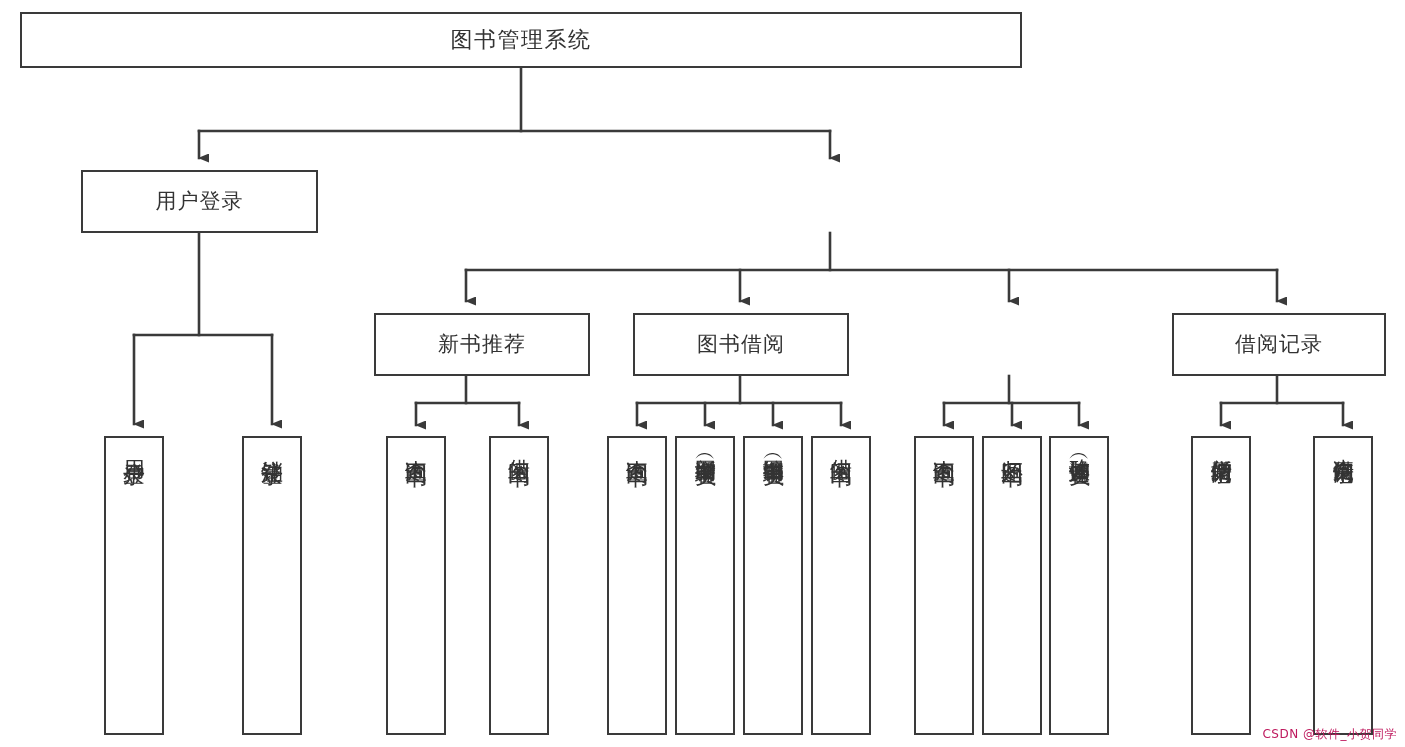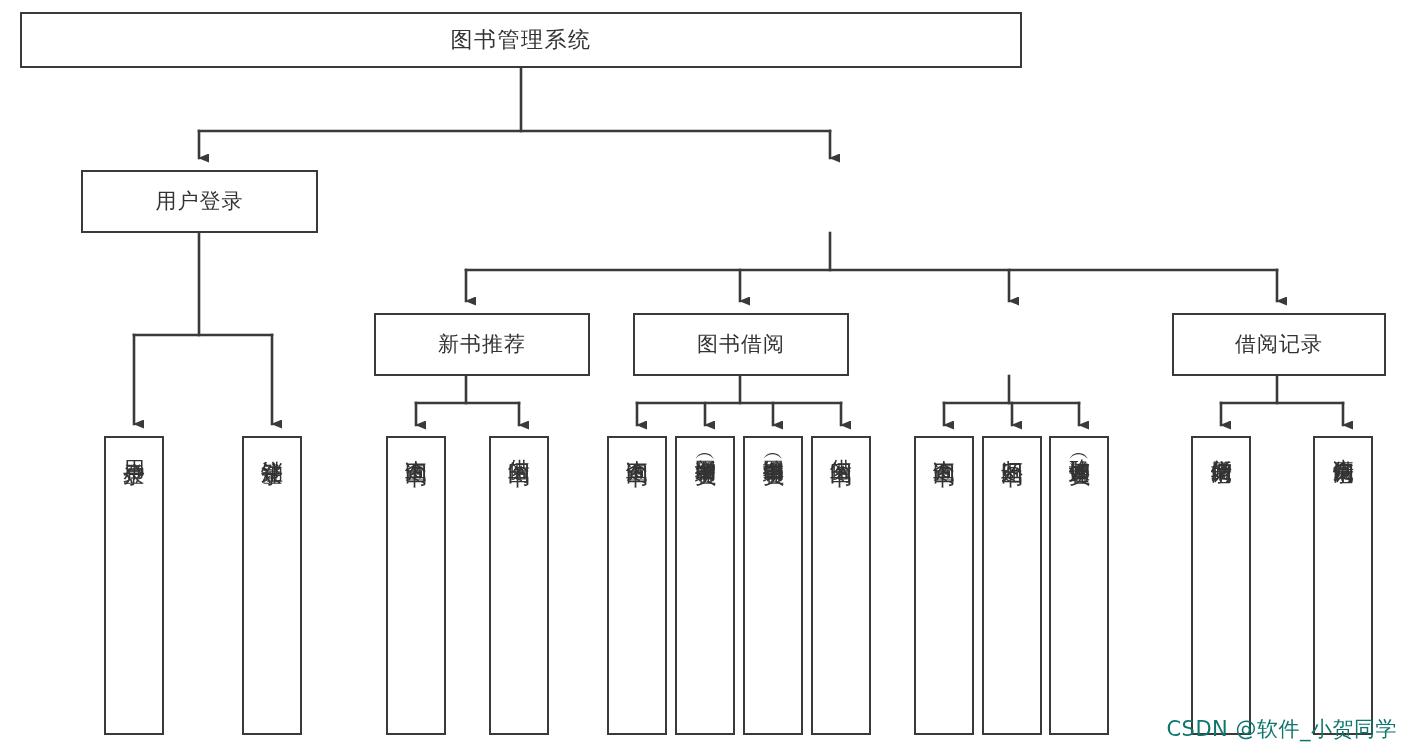--- a/index.html
+++ b/index.html
@@ -69,22 +69,22 @@
     margin: 0 auto;
   }
   .node.vert.tall-text .node-label {
     font-size: 21px;
     letter-spacing: 1px;
   }
   #watermark {
     position: absolute;
     right: 8px;
     bottom: 4px;
-    font-size: 21px;
-    color: #0f766e;
+    font-size: 12px;
+    color: #be185d;
     letter-spacing: 0.5px;
     white-space: nowrap;
     z-index: 5;
     font-family: "DejaVu Sans", "Liberation Sans", sans-serif;
   }
 </style>
 </head>
 <body>
 
 <div id="diagram-canvas">

